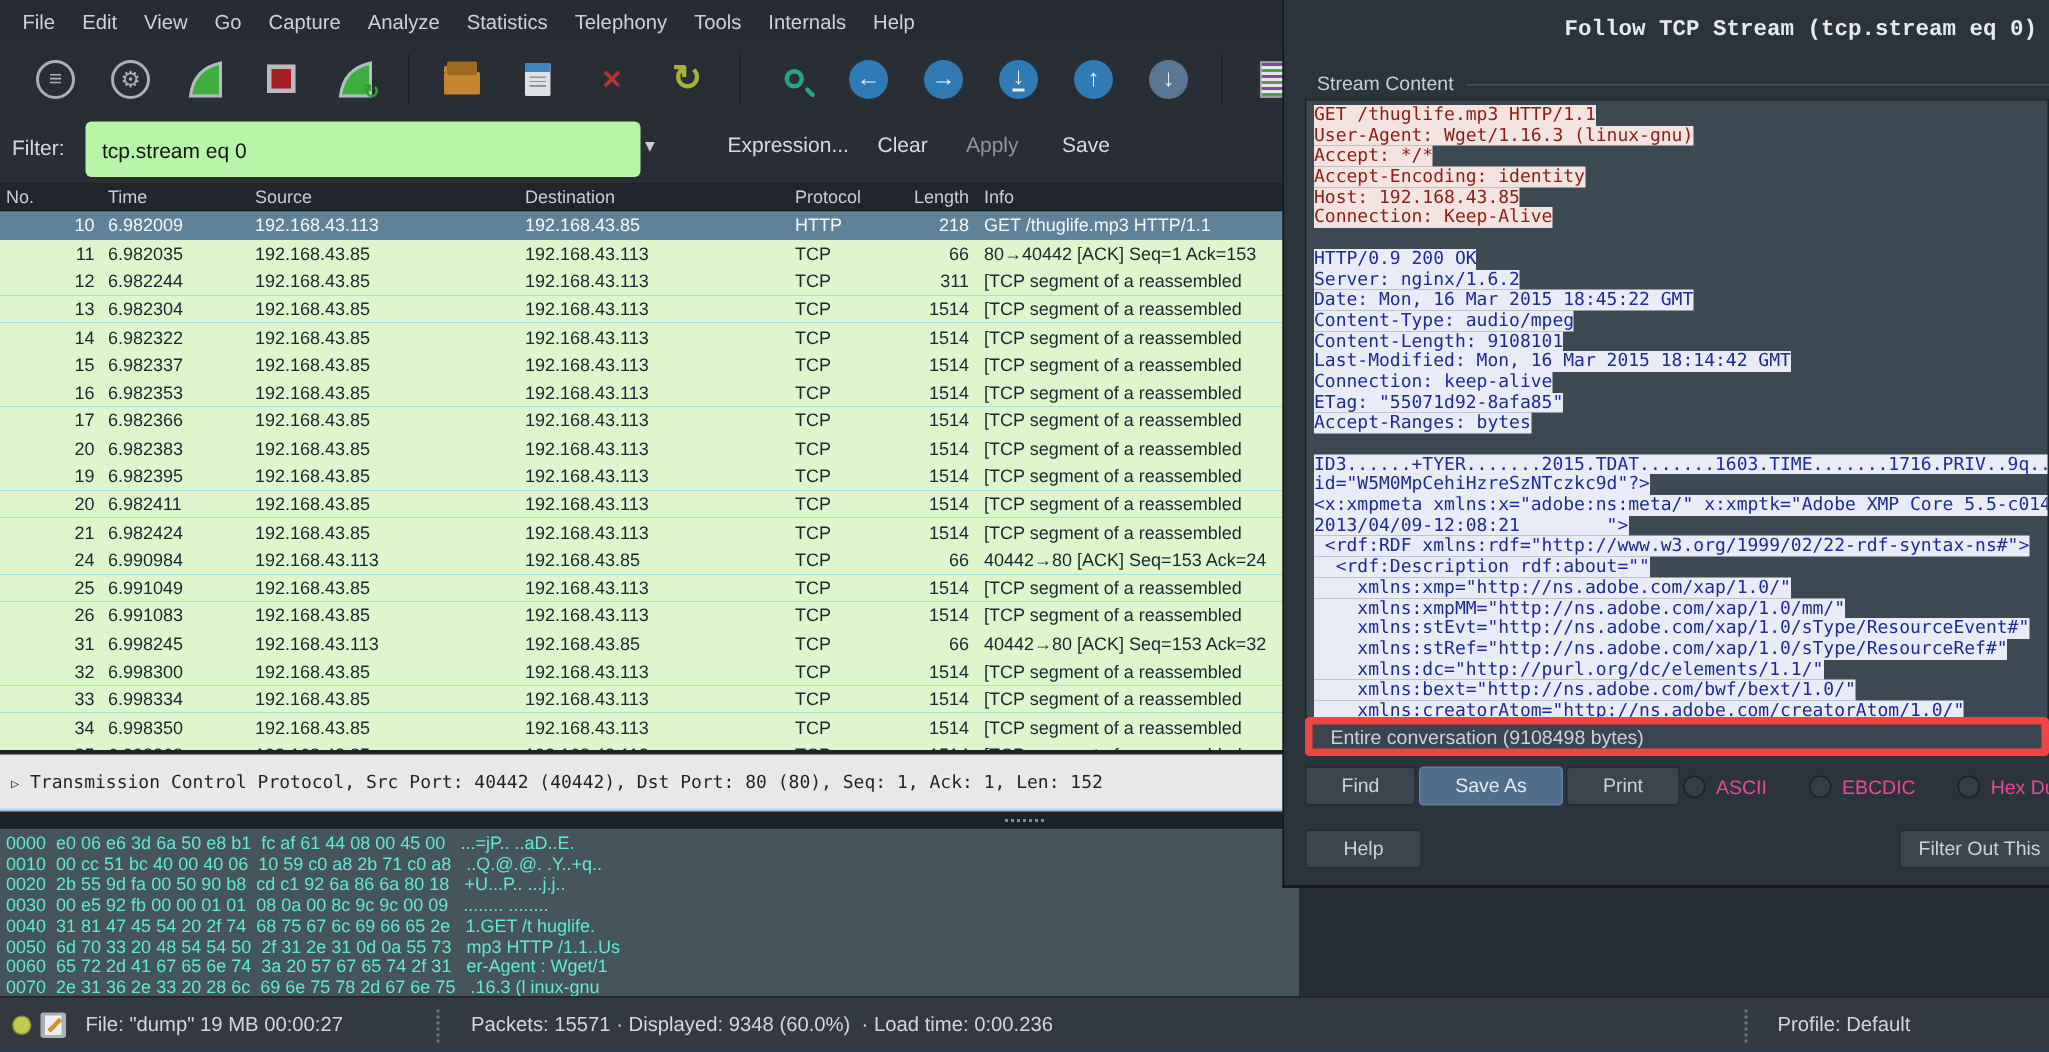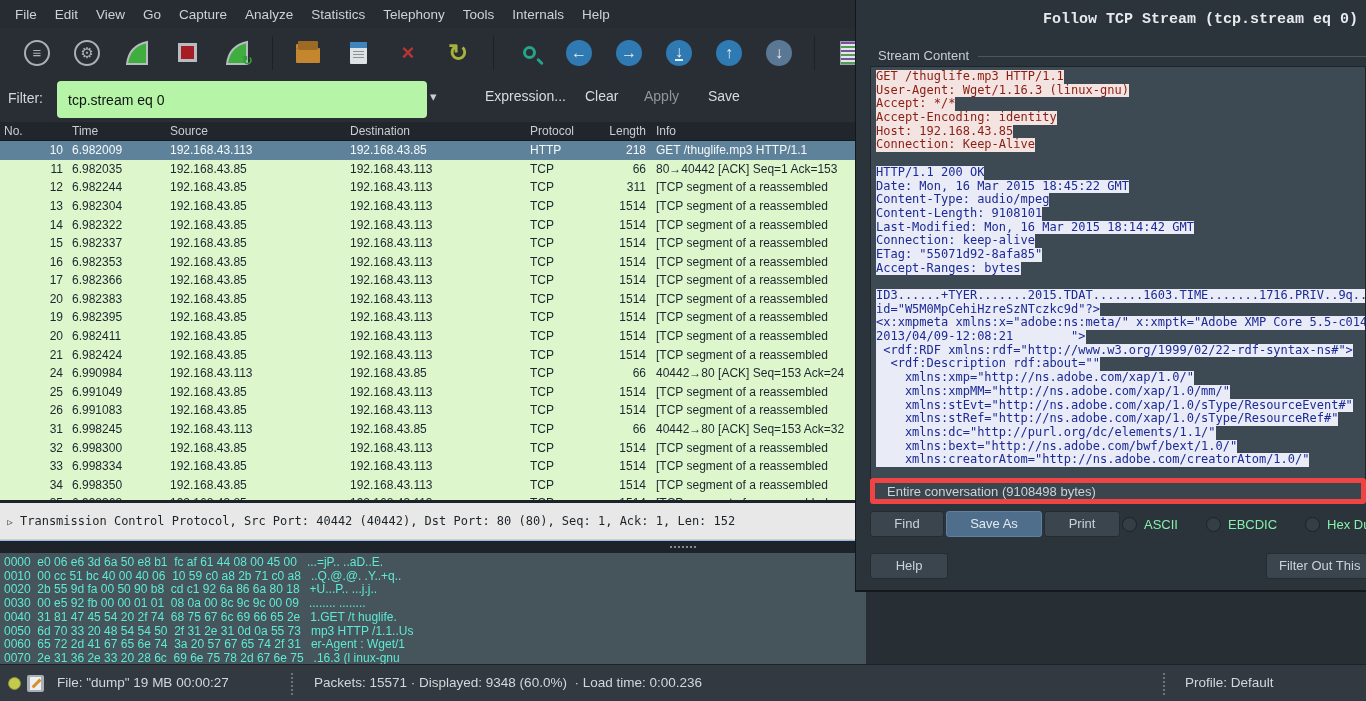--- a/index.html
+++ b/index.html
@@ -125,21 +125,21 @@
     border-radius:3px; color:#ccd3d8; font-size:13px; text-align:center; line-height:24px; cursor:default; }
   .b-find { top:511px; left:14px; width:74px; }
   .b-saveas { top:511px; left:90px; width:96px; background:#4f6e8c; border-color:#5e80a0; color:#e3eaf0; }
   .b-print { top:511px; left:188px; width:76px; }
   .b-help { top:553px; left:14px; width:78px; }
   .b-filterout { top:553px; left:410px; width:190px; text-align:left; padding-left:12px; }
   .radios { position:absolute; top:511px; left:266px; display:flex; height:26px; align-items:center; }
   .radio-wrap { display:flex; align-items:center; margin-right:28px; }
   .radio-circle { width:15px; height:15px; border-radius:50%; background:#333e47;
     border:1px solid #1c2228; margin-right:7px; flex:none; }
-  .radio-label { color:#86efac; font-size:13px; white-space:nowrap; }
+  .radio-label { color:#ec4899; font-size:13px; white-space:nowrap; }
 </style>
 </head>
 <body>
 
 <div class="app">
 
   <div class="menubar">
 
   <span class="menu-item">File</span>
       <span class="menu-item">Edit</span>
@@ -471,22 +471,23 @@
         <div class="s-line req"><span class="s-text">Accept: */*</span></div>
 
         <div class="s-line req"><span class="s-text">Accept-Encoding: identity</span></div>
 
         <div class="s-line req"><span class="s-text">Host: 192.168.43.85</span></div>
 
         <div class="s-line req"><span class="s-text">Connection: Keep-Alive</span></div>
 
         <div class="s-line blank"><span class="s-text"></span></div>
 
-        <div class="s-line resp"><span class="s-text">HTTP/1.1 200 OK</span></div>
-
+        <div class="s-line resp"><span class="s-text">HTTP/0.9 200 OK</span></div>
+
+        <div class="s-line resp"><span class="s-text">Server: nginx/1.6.2</span></div>
 
         <div class="s-line resp"><span class="s-text">Date: Mon, 16 Mar 2015 18:45:22 GMT</span></div>
 
         <div class="s-line resp"><span class="s-text">Content-Type: audio/mpeg</span></div>
 
         <div class="s-line resp"><span class="s-text">Content-Length: 9108101</span></div>
 
         <div class="s-line resp"><span class="s-text">Last-Modified: Mon, 16 Mar 2015 18:14:42 GMT</span></div>
 
         <div class="s-line resp"><span class="s-text">Connection: keep-alive</span></div>

